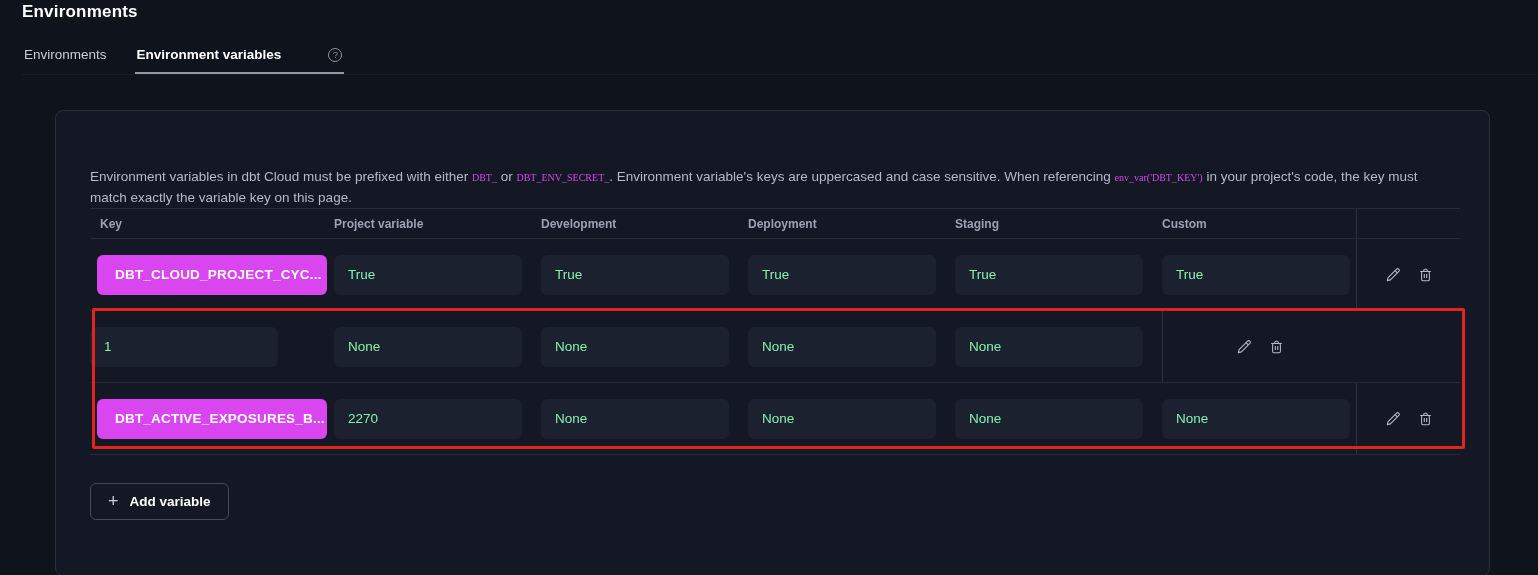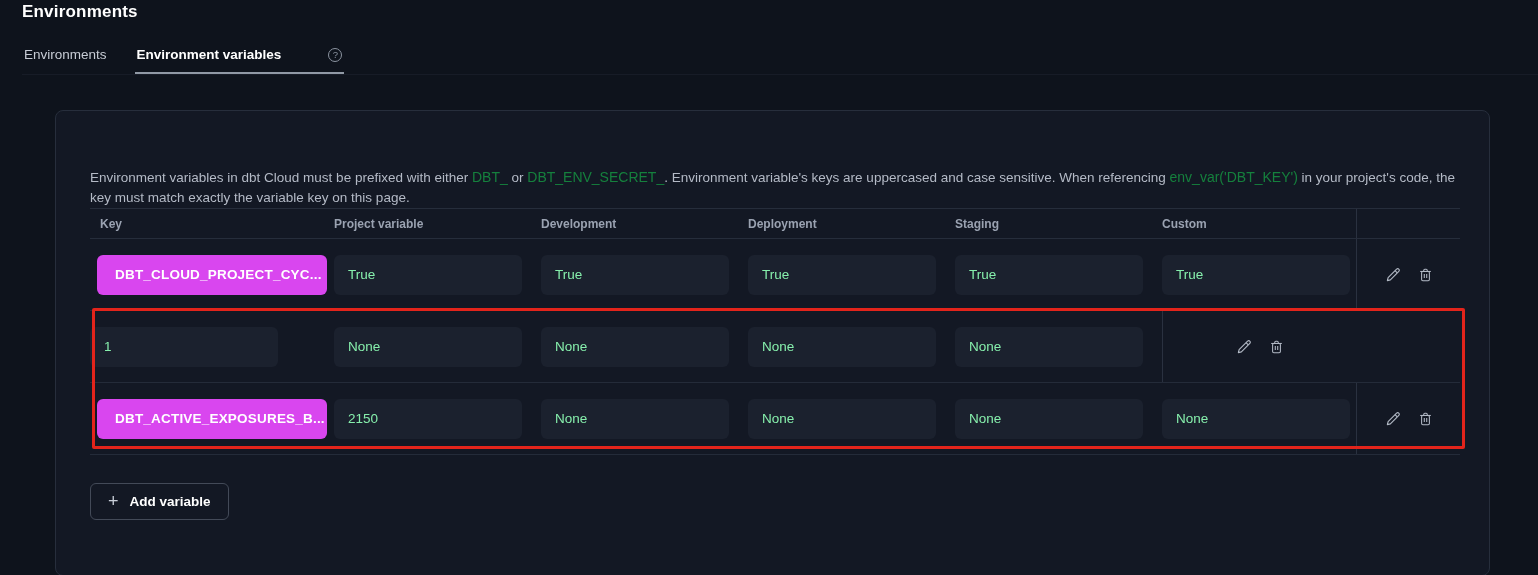--- a/index.html
+++ b/index.html
@@ -62,23 +62,23 @@
     border-radius:8px;
     padding:56px 30px 0 34px;
   }
   .description {
     max-width:1368px;
     font-size:13.5px;
     line-height:20px;
     color:#b4bac6;
   }
   .description .code {
-    font-family:Liberation Sans, sans-serif;
-    font-size:14px;
-    color:#15803d;
+    font-family:Liberation Serif, serif;
+    font-size:10px;
+    color:#d946ef;
   }
   
   .var-table {
     position:relative;
     width:1370px;
   }
   .t-header, .t-row {
     display:grid;
     grid-template-columns:244px 207px 207px 207px 207px 194px 1fr;
     align-items:center;
@@ -282,21 +282,21 @@
                 <path d="M10.3 11.2v5.5M13.7 11.2v5.5"></path>
               </svg>
           </span>
         </button>
       </div>
     </div>
 
     <div class="t-row">
       <div class="cell"><span class="key-box">DBT_ACTIVE_EXPOSURES_B...</span></div>
       <div class="cell">
-          <div class="val-box">2150</div>
+          <div class="val-box">2270</div>
         </div>
       <div class="cell">
           <div class="val-box">None</div>
         </div>
       <div class="cell">
           <div class="val-box">None</div>
         </div>
       <div class="cell">
           <div class="val-box">None</div>
         </div>

